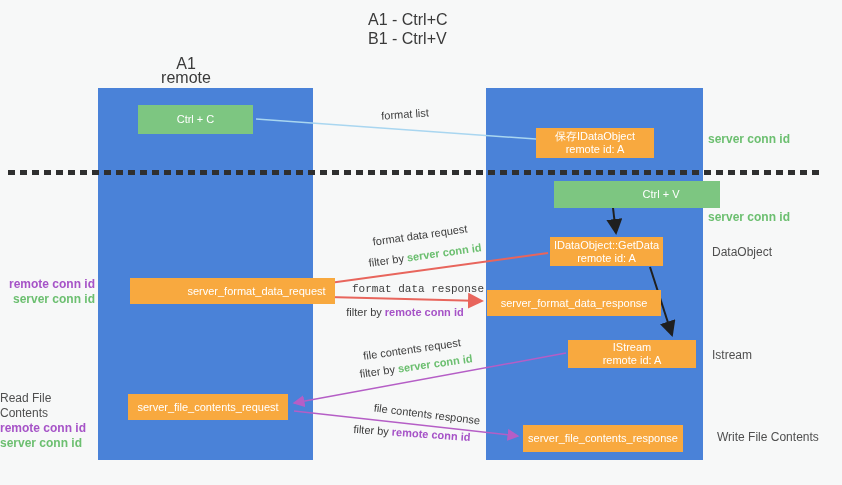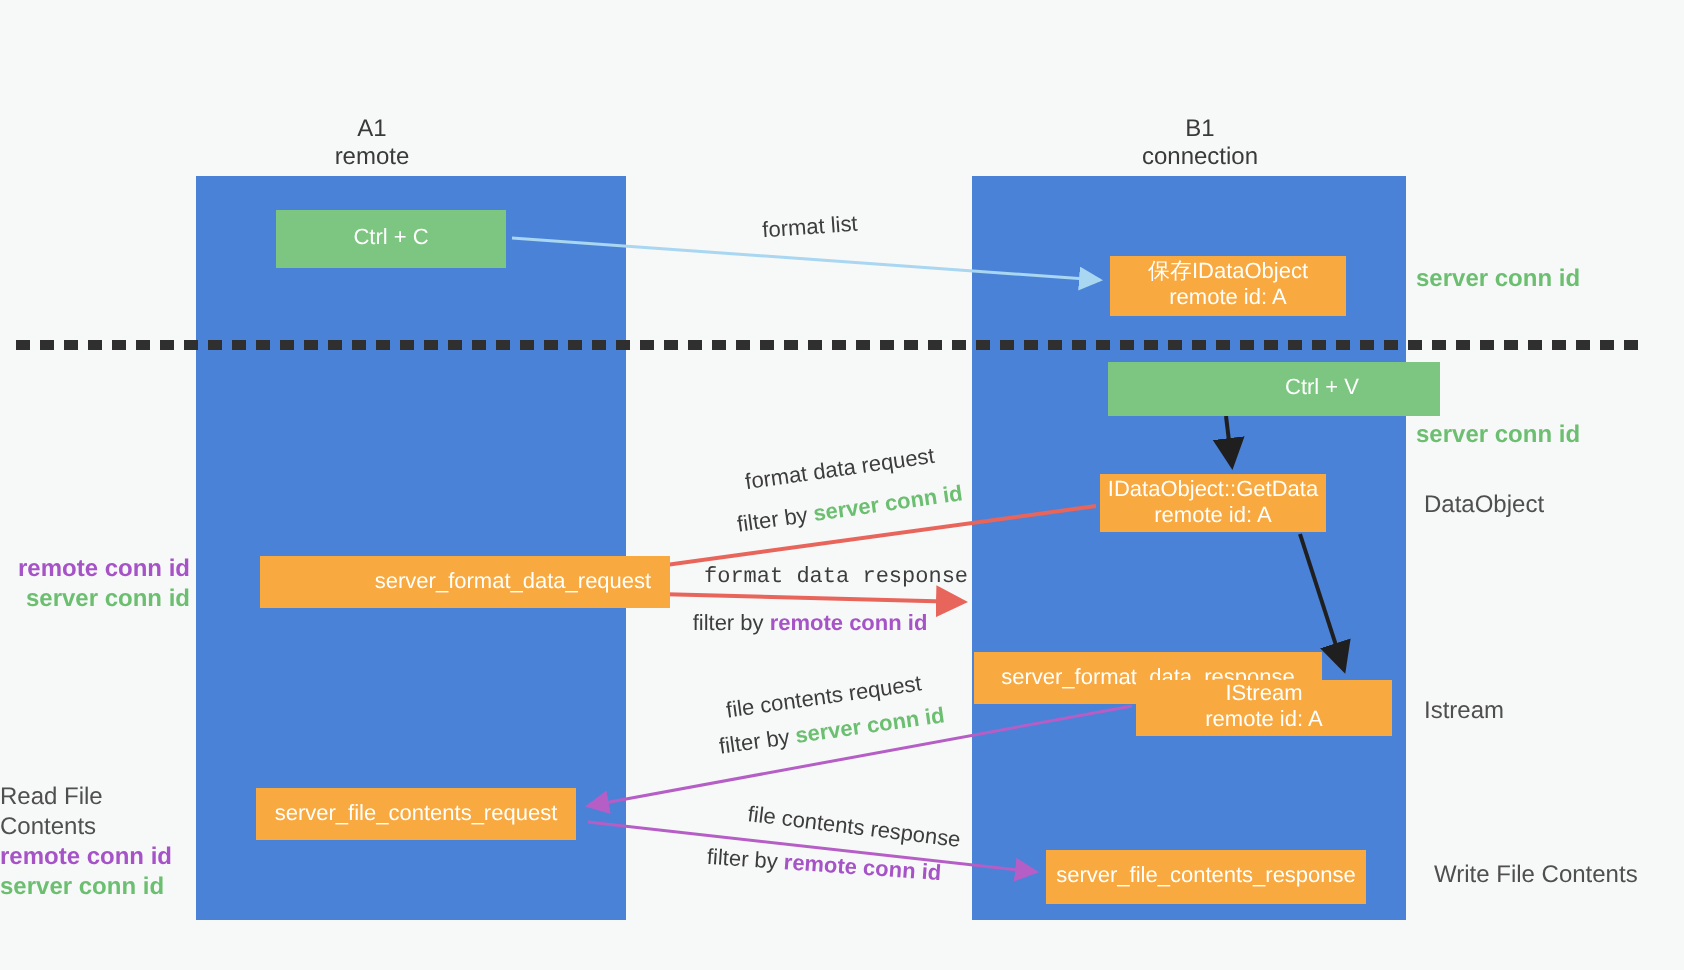--- a/index.html
+++ b/index.html
@@ -10,21 +10,21 @@
   }
   html,body{margin:0;padding:0;}
   body{font-family:"Liberation Sans",sans-serif;background:#e9e9e9;}
   #canvas{position:relative;width:842px;height:485px;background:var(--bg,#f7f8f8);overflow:hidden;}
   .col{position:absolute;background:var(--column-blue,#4a82d8);}
   .node{position:absolute;display:flex;flex-direction:column;align-items:center;justify-content:center;
         color:#fff;font-size:11px;line-height:13px;text-align:center;}
   .node.green{background:var(--box-green,#7dc681);}
   .node.orange{background:var(--box-orange,#f8a93f);}
   .title{position:absolute;color:var(--text-dark,#3a3a3a);font-size:16px;line-height:19px;}
-  .colhead{position:absolute;color:var(--text-dark,#3a3a3a);font-size:12px;line-height:14px;text-align:center;}
+  .colhead{position:absolute;color:var(--text-dark,#3a3a3a);font-size:16px;line-height:14px;text-align:center;}
   .sidelabel{position:absolute;font-size:12px;line-height:15px;}
   .gray{color:var(--text-gray,#4f4f4f);}
   .greenb{color:var(--text-green,#6cbf70);font-weight:bold;}
   .purpleb{color:var(--text-purple,#a653c7);font-weight:bold;}
   .edge-label{position:absolute;font-size:11px;color:#3d3d3d;text-align:center;white-space:nowrap;}
   .dotted{position:absolute;height:5px;background:repeating-linear-gradient(90deg,#2f2f2f 0 7px,transparent 7px 12px);}
   svg.overlay{position:absolute;left:0;top:0;pointer-events:none;}
   .ln-blue{stroke:var(--arrow-lightblue,#a9d6f0);stroke-width:1.5;}
   .ln-black{stroke:var(--arrow-black,#1f1f1f);stroke-width:2;}
   .ln-red{stroke:var(--arrow-red,#e8655c);stroke-width:2;}
@@ -32,28 +32,28 @@
   .mk-blue{fill:var(--arrow-lightblue,#a9d6f0);}
   .mk-black{fill:var(--arrow-black,#1f1f1f);}
   .mk-red{fill:var(--arrow-red,#e8655c);}
   .mk-purple{fill:var(--arrow-purple,#b55ec6);}
 </style>
 </head>
 <body>
 
 <div id="canvas">
 
+  <div class="title" style="left:368px;top:10px;">
+    <div>A1 - Ctrl+C</div>
+    <div>B1 - Ctrl+V</div>
+  </div>
 
   <div class="colhead" style="left:126px;top:57px;width:120px;">
     <div>A1</div>
     <div>remote</div>
-  </div>
-  <div class="colhead" style="left:540px;top:57px;width:120px;">
-    <div>B1</div>
-    <div>connection</div>
   </div>
 
   <div class="col" style="left:98px;top:88px;width:215px;height:372px;"></div>
   <div class="col" style="left:486px;top:88px;width:217px;height:372px;"></div>
 
   <div class="dotted" style="left:8px;top:170px;width:816px;"></div>
 
   <svg class="overlay" width="842" height="485" viewBox="0 0 842 485">
     <defs>
       <marker id="arrBlue" markerWidth="9" markerHeight="9" refX="7" refY="4" orient="auto">
@@ -75,39 +75,39 @@
     <line class="ln-red" x1="548" y1="253" x2="293" y2="288" marker-end="url(#arrRed)"></line>
     <line class="ln-red" x1="290" y1="296" x2="482" y2="301" marker-end="url(#arrRed)"></line>
     <line class="ln-purple" x1="566" y1="353" x2="294" y2="403" marker-end="url(#arrPurple)"></line>
     <line class="ln-purple" x1="294" y1="411" x2="518" y2="436" marker-end="url(#arrPurple)"></line>
   </svg>
 
   <div class="node green" style="left:138px;top:105px;width:115px;height:29px;">
     <div>Ctrl + C</div>
   </div>
 
-  <div class="node orange" style="left:555px;top:128px;width:118px;height:30px;">
+  <div class="node orange" style="left:536px;top:128px;width:118px;height:30px;">
     <div>保存IDataObject</div>
     <div>remote id: A</div>
   </div>
 
   <div class="node green" style="left:554px;top:181px;width:118px;height:27px;padding-left:48px;">
     <div>Ctrl + V</div>
   </div>
 
   <div class="node orange" style="left:550px;top:237px;width:113px;height:29px;">
     <div>IDataObject::GetData</div>
     <div>remote id: A</div>
   </div>
 
   <div class="node orange" style="left:130px;top:278px;width:157px;height:26px;padding-left:48px;">
     <div>server_format_data_request</div>
   </div>
 
-  <div class="node orange" style="left:487px;top:290px;width:174px;height:26px;margin-top:36px;">
+  <div class="node orange" style="left:487px;top:290px;width:174px;height:26px;">
     <div>server_format_data_response</div>
   </div>
 
   <div class="node orange" style="left:568px;top:340px;width:128px;height:28px;">
     <div>IStream</div>
     <div>remote id: A</div>
   </div>
 
   <div class="node orange" style="left:523px;top:425px;width:160px;height:27px;">
     <div>server_file_contents_response</div>

